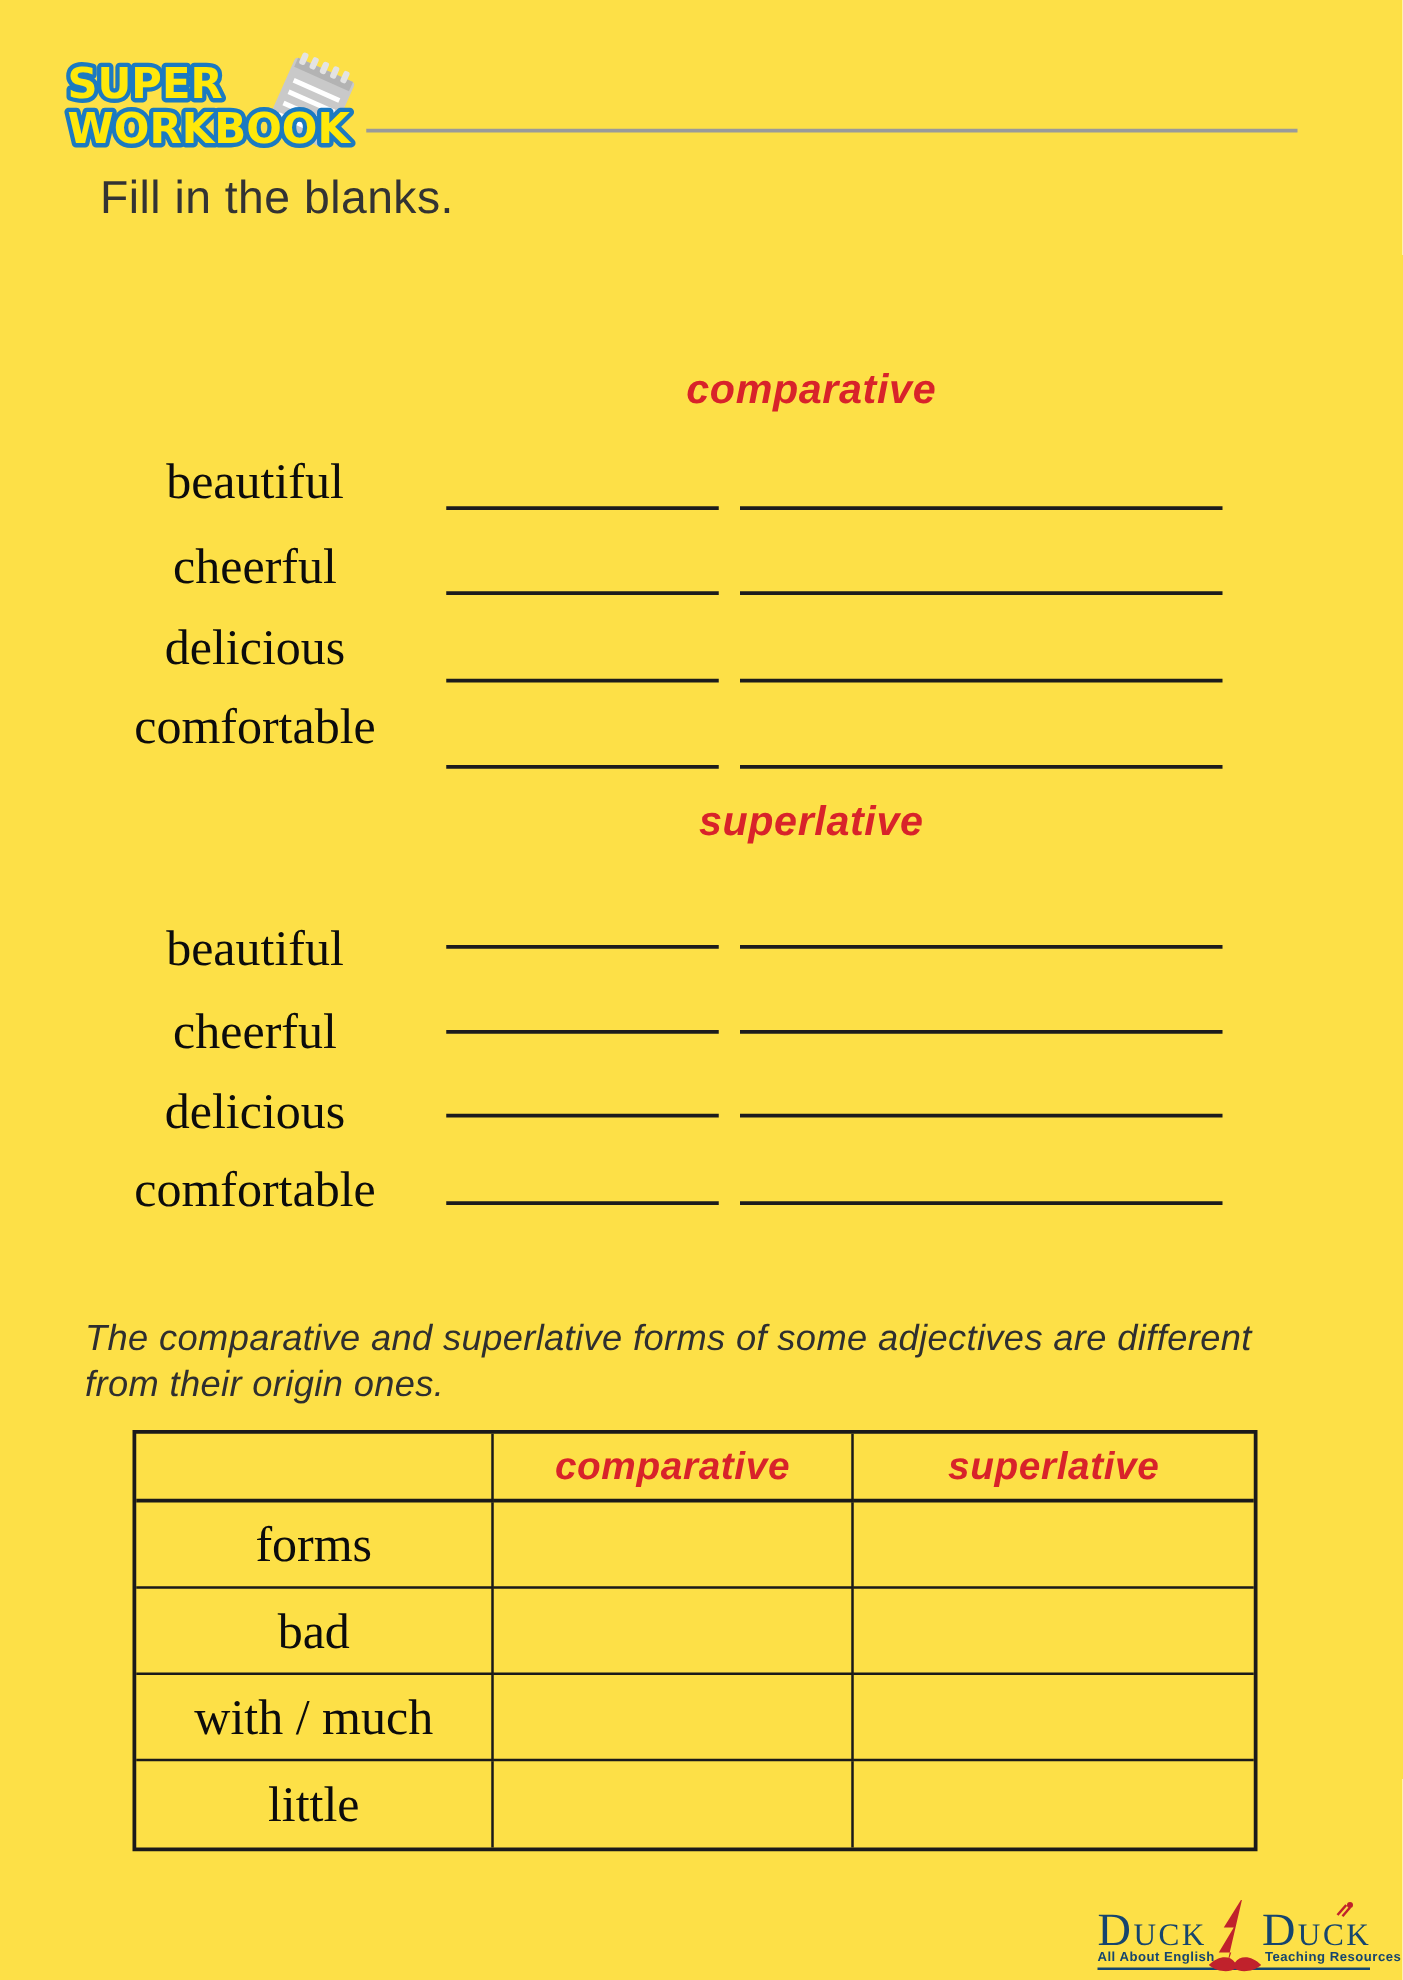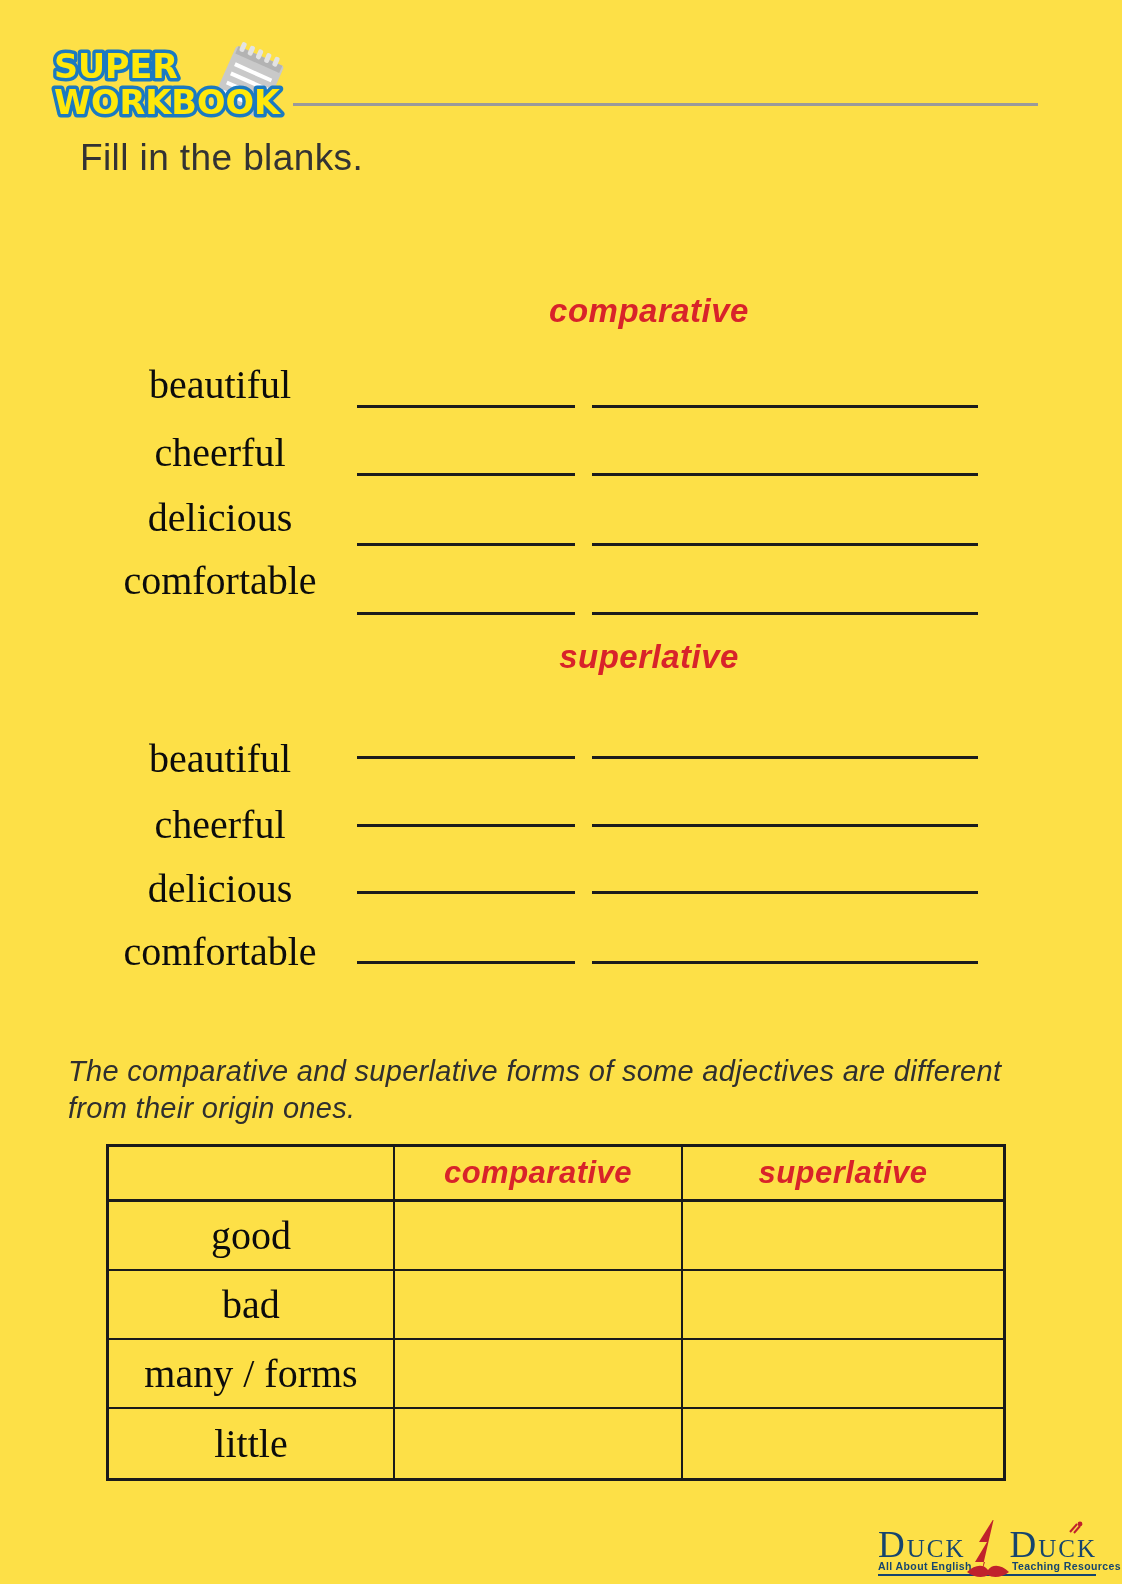--- a/index.html
+++ b/index.html
@@ -29,21 +29,21 @@
   .intro b { font-weight:700; }
 
   .section-heading {
     position:absolute; left:449px; width:400px; text-align:center;
     font-size:33px; font-weight:700; font-style:italic; color:#d8232a; letter-spacing:.5px;
   }
   #heading-comparative { top:292px; }
   #heading-superlative { top:638px; }
 
   .word {
-    position:absolute; left:80px; width:280px; height:52px; line-height:52px;
+    position:absolute; left:64px; width:280px; height:52px; line-height:52px;
     text-align:center; font-family:"Liberation Serif", serif; font-size:40px; color:#0c0c0c;
   }
   .blank { position:absolute; height:3px; background:#1c1c1c; }
   .blank.short { left:357px; width:218px; }
   .blank.long  { left:592px; width:386px; }
 
   
   .note {
     position:absolute; left:68px; top:1053px; width:960px;
     font-size:29px; line-height:37px; font-style:italic; color:#2f2f2f; letter-spacing:.3px;
@@ -151,29 +151,29 @@
   <div class="blank short" style="top:961px"></div>
   <div class="blank long" style="top:961px"></div>
 
   <div class="note">The comparative and superlative forms of some adjectives are different from their origin ones.</div>
 
   <div class="irregular-table">
     <div class="cell th"></div>
     <div class="cell th">comparative</div>
     <div class="cell th last-col">superlative</div>
 
-    <div class="cell td">good</div>
+    <div class="cell td">forms</div>
     <div class="cell td"></div>
     <div class="cell td last-col"></div>
 
     <div class="cell td">bad</div>
     <div class="cell td"></div>
     <div class="cell td last-col"></div>
 
-    <div class="cell td">many / forms</div>
+    <div class="cell td">with / much</div>
     <div class="cell td"></div>
     <div class="cell td last-col"></div>
 
     <div class="cell td bottom-row">little</div>
     <div class="cell td bottom-row"></div>
     <div class="cell td bottom-row last-col"></div>
   </div>
 
   <div class="footer-logo">
     <div class="brand-row">

